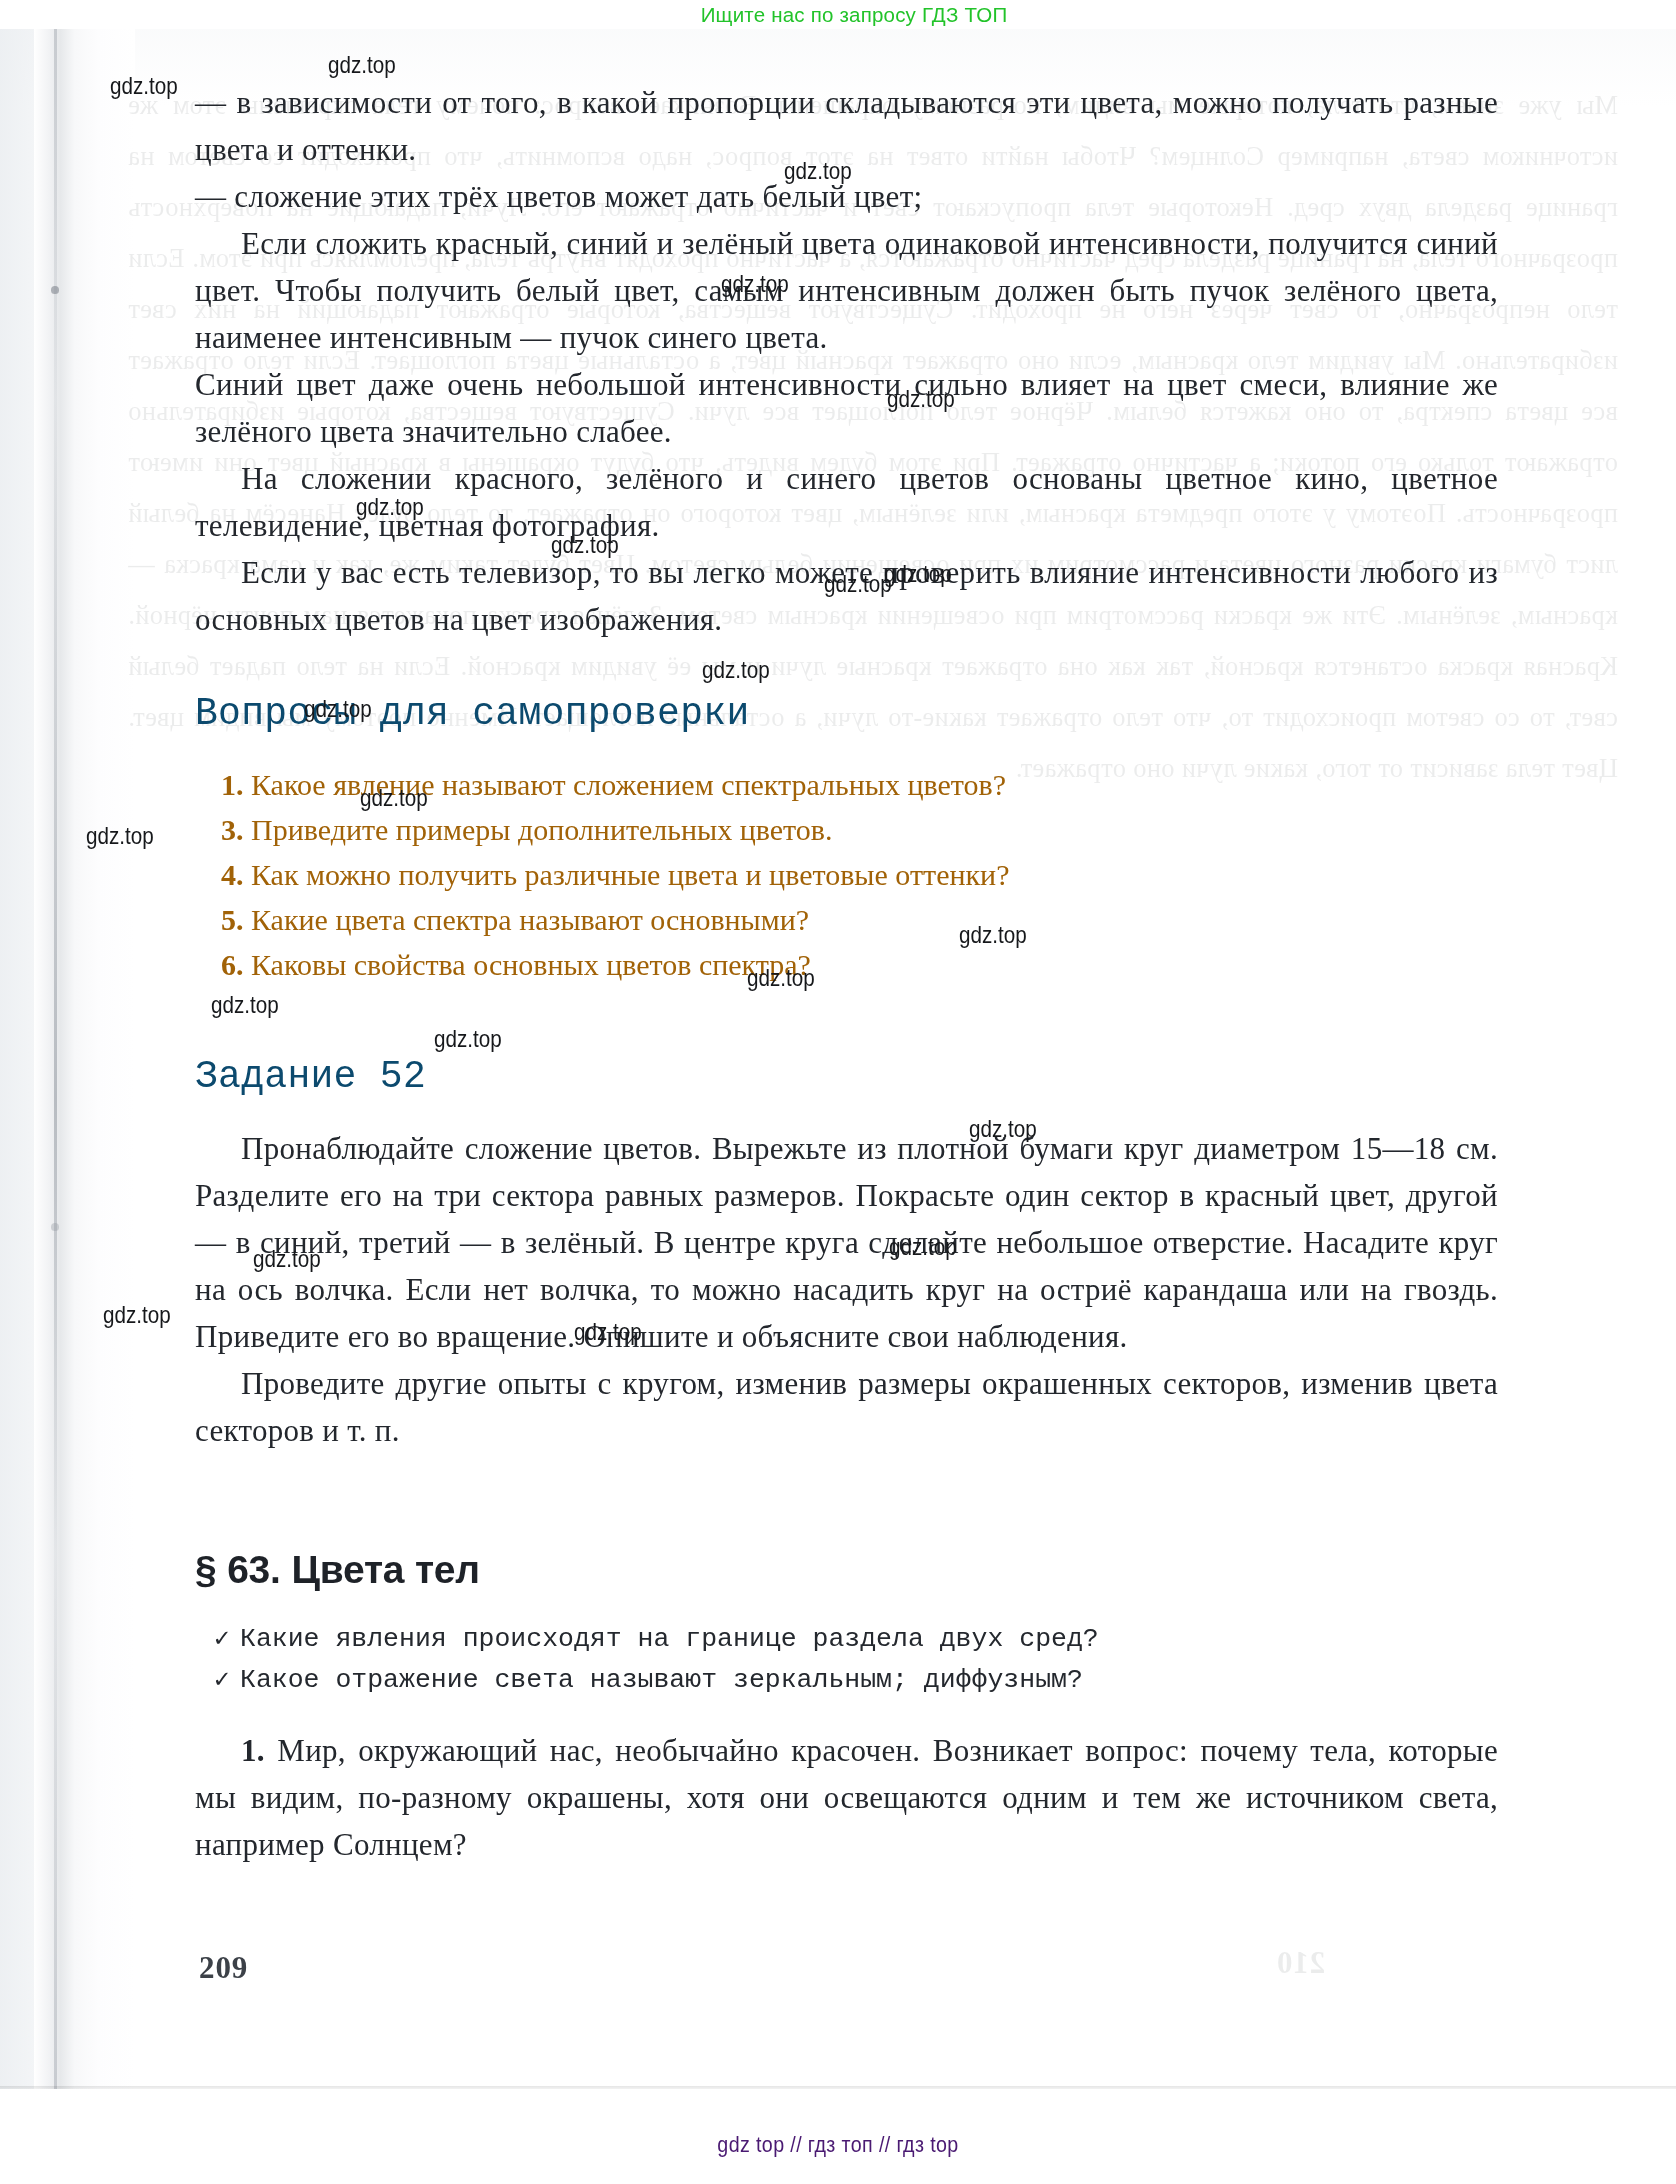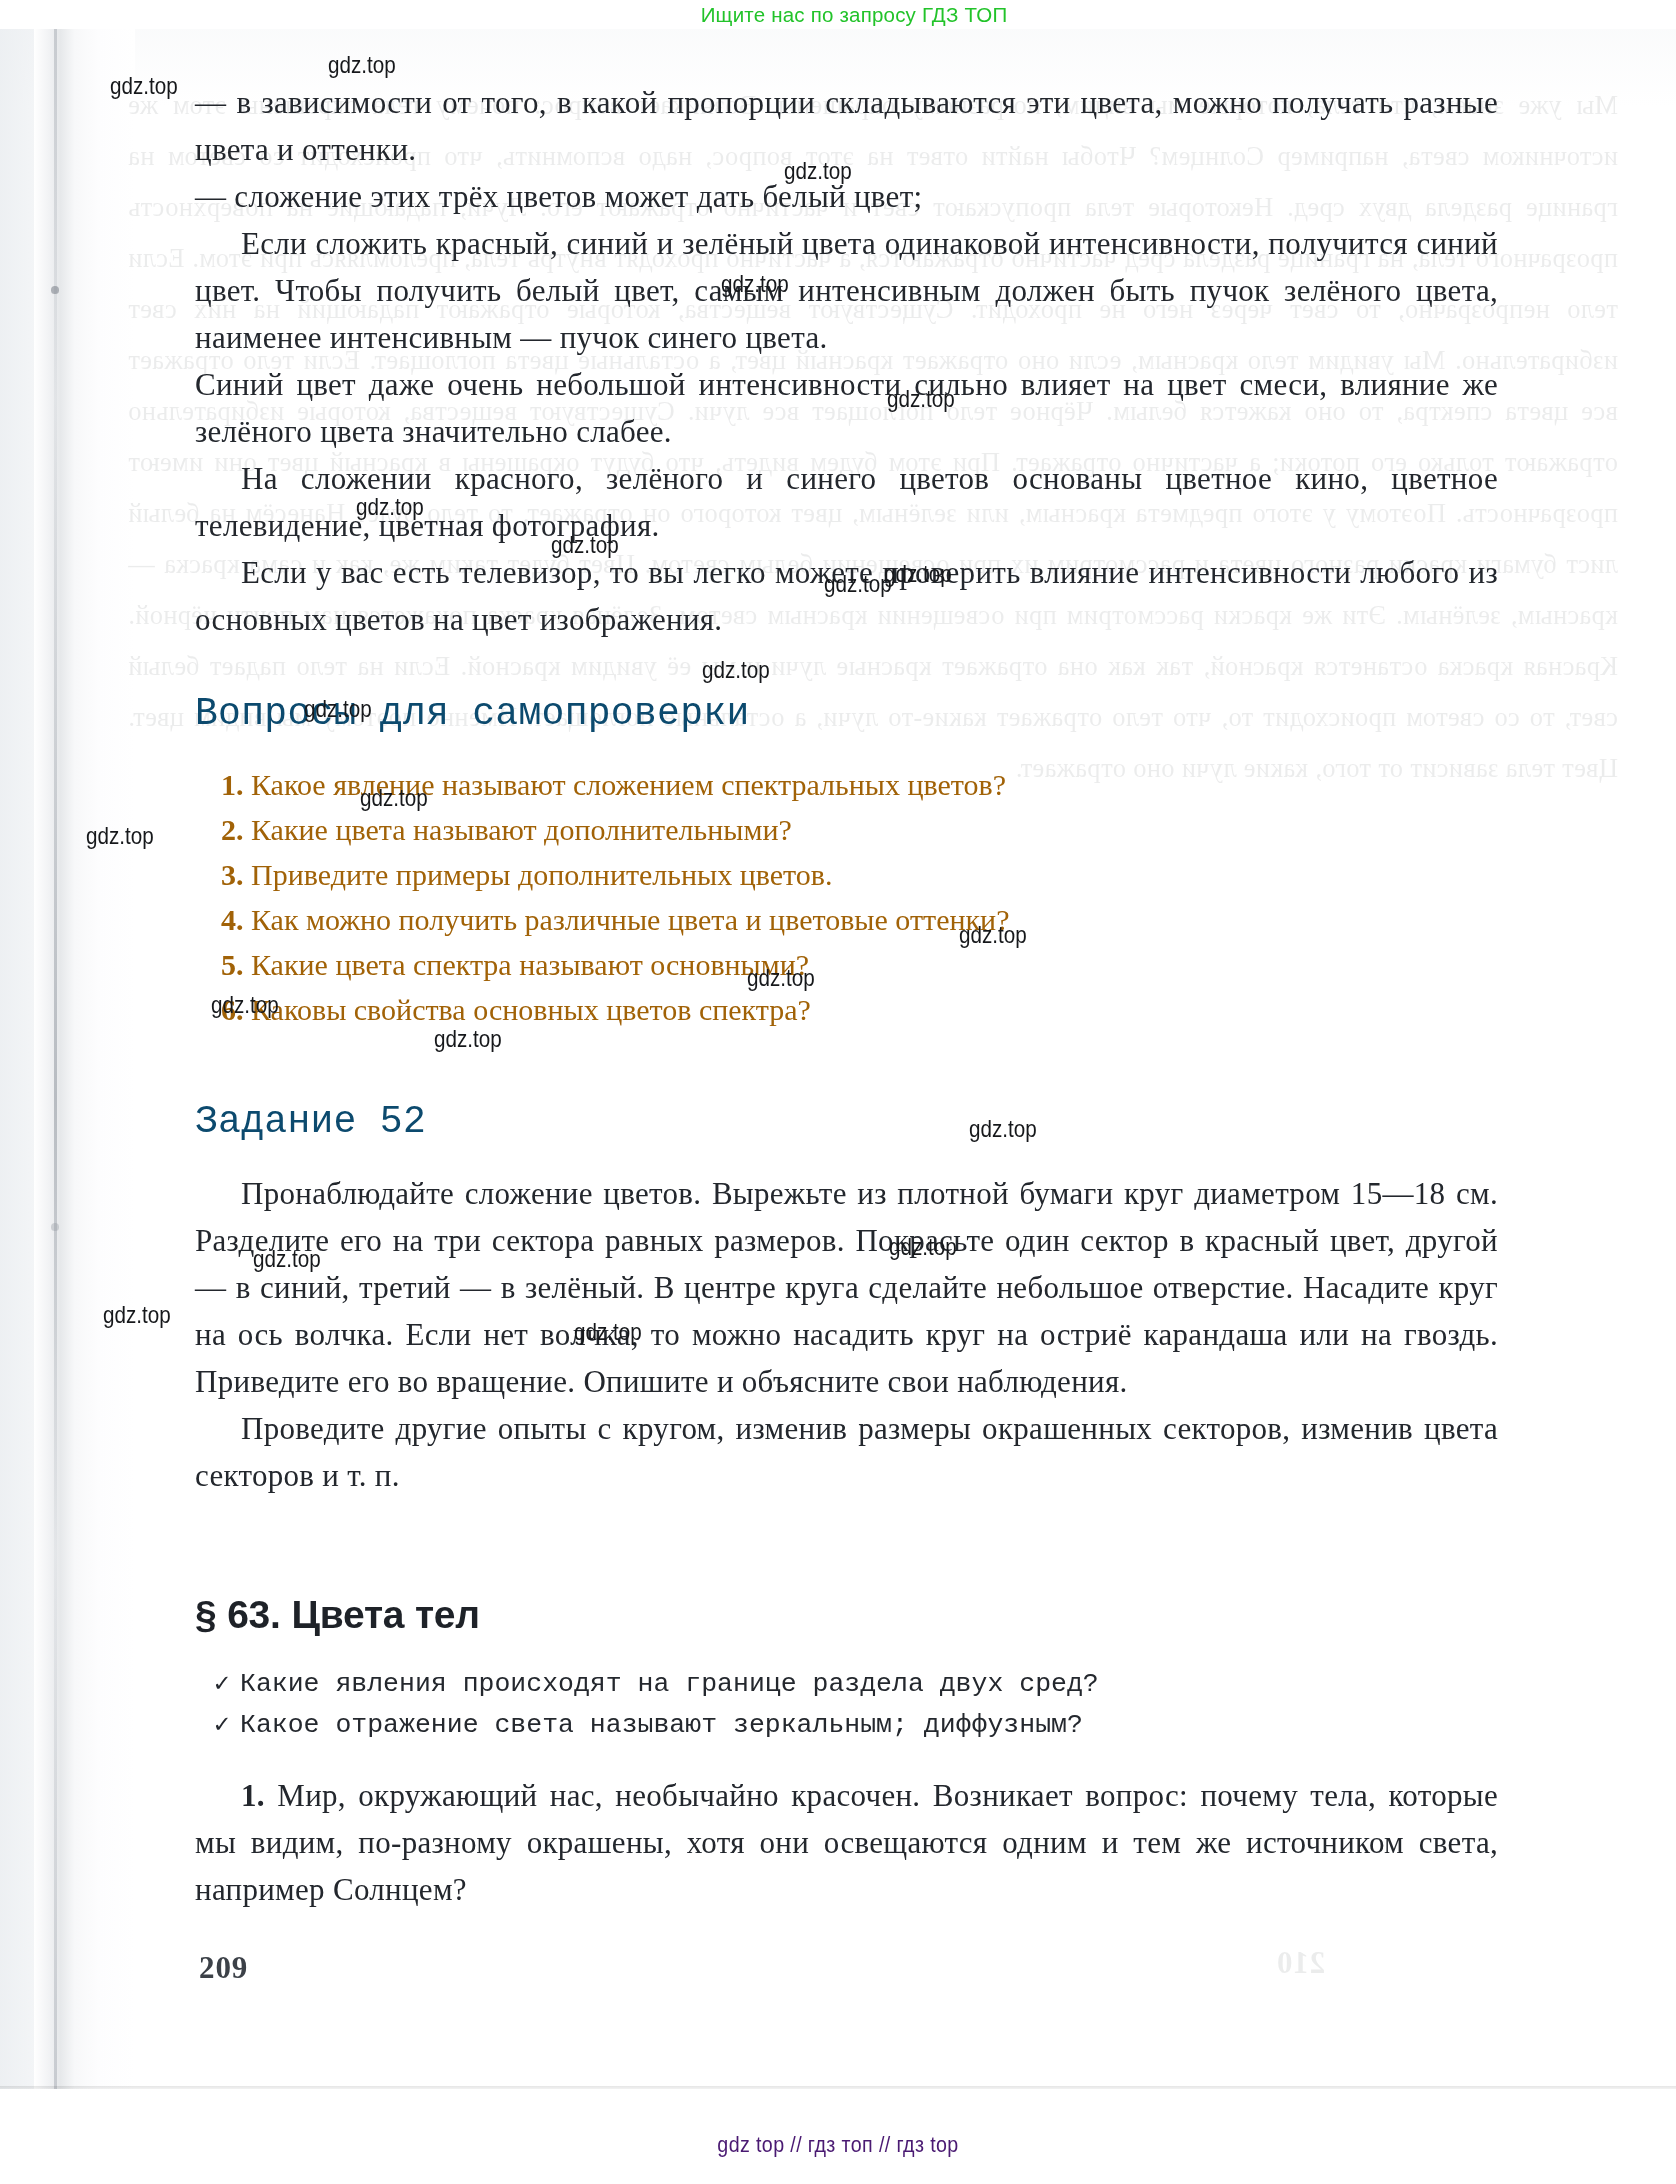--- a/index.html
+++ b/index.html
@@ -270,21 +270,20 @@
     <p class="body">Если у вас есть телевизор, то вы легко можете проверить влияние интенсивности любого из основных цветов на цвет изображения.</p>
 
     <div class="gap-l"></div>
 
     <h2 class="sect-light">Вопросы для самопроверки</h2>
 
     <div class="gap-m"></div>
 
     <ol class="qlist">
       <li><span class="qnum">1.</span> <span>Какое явление называют сложением спектральных цветов?</span></li>
-      <li><span class="qnum">2.</span> <span>Какие цвета называют дополнительными?</span></li>
       <li><span class="qnum">3.</span> <span>Приведите примеры дополнительных цветов.</span></li>
       <li><span class="qnum">4.</span> <span>Как можно получить различные цвета и цветовые оттенки?</span></li>
       <li><span class="qnum">5.</span> <span>Какие цвета спектра называют основными?</span></li>
       <li><span class="qnum">6.</span> <span>Каковы свойства основных цветов спектра?</span></li>
     </ol>
 
     <div class="gap-xl"></div>
 
     <h2 class="sect-light">Задание 52</h2>
 

